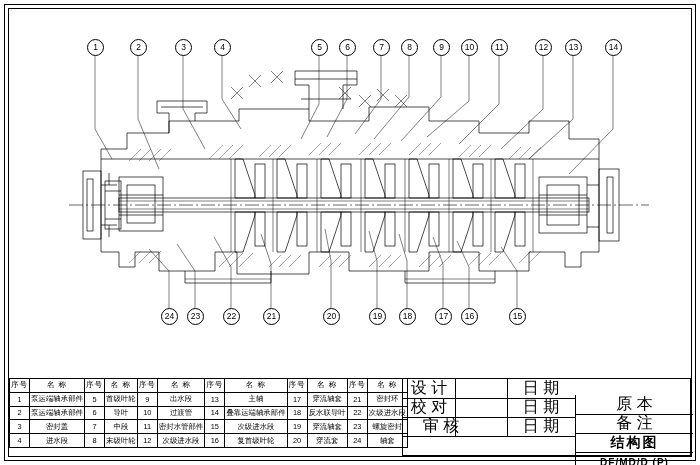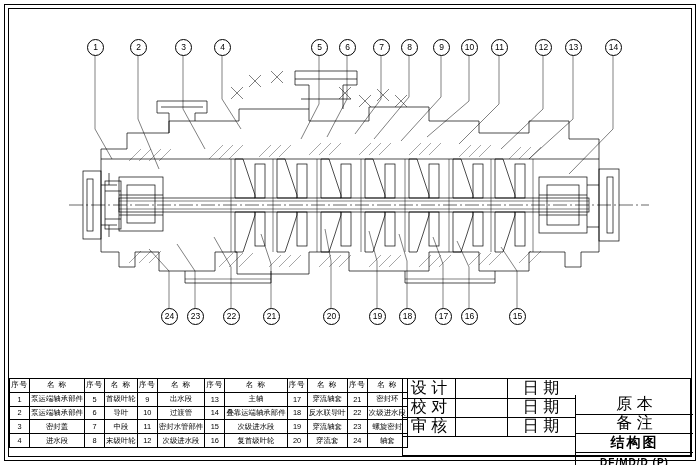--- a/index.html
+++ b/index.html
@@ -322,21 +322,21 @@
         <div class="c" style="left:52px;top:0;width:0;height:57px"></div>
         <div class="c" style="left:104px;top:0;width:0;height:57px"></div>
         <div class="r" style="left:0;top:57px;width:172px;height:0"></div>
 
         <div class="cell" style="left:0;top:0;width:52px;height:19px">设    计</div>
         <div class="cell" style="left:104px;top:0;width:68px;height:19px">日    期</div>
 
         <div class="cell" style="left:0;top:19px;width:52px;height:19px">校    对</div>
         <div class="cell" style="left:104px;top:19px;width:68px;height:19px">日    期</div>
 
-        <div class="cell" style="left:0;top:38px;width:52px;height:19px">审    核</div>
+        <div class="cell" style="left:12px;top:38px;width:52px;height:19px">审    核</div>
         <div class="cell" style="left:104px;top:38px;width:68px;height:19px">日    期</div>
       </div>
 
       <div id="tb-right">
         <div class="r" style="left:0;top:19px;width:117px;height:0"></div>
         <div class="r" style="left:0;top:38px;width:117px;height:0"></div>
         <div class="r" style="left:0;top:57px;width:117px;height:0"></div>
 
         <div class="cell" style="left:0;top:0;width:117px;height:19px">原  本</div>
         <div class="cell big" style="left:0;top:38px;width:117px;height:19px">结构图</div>

